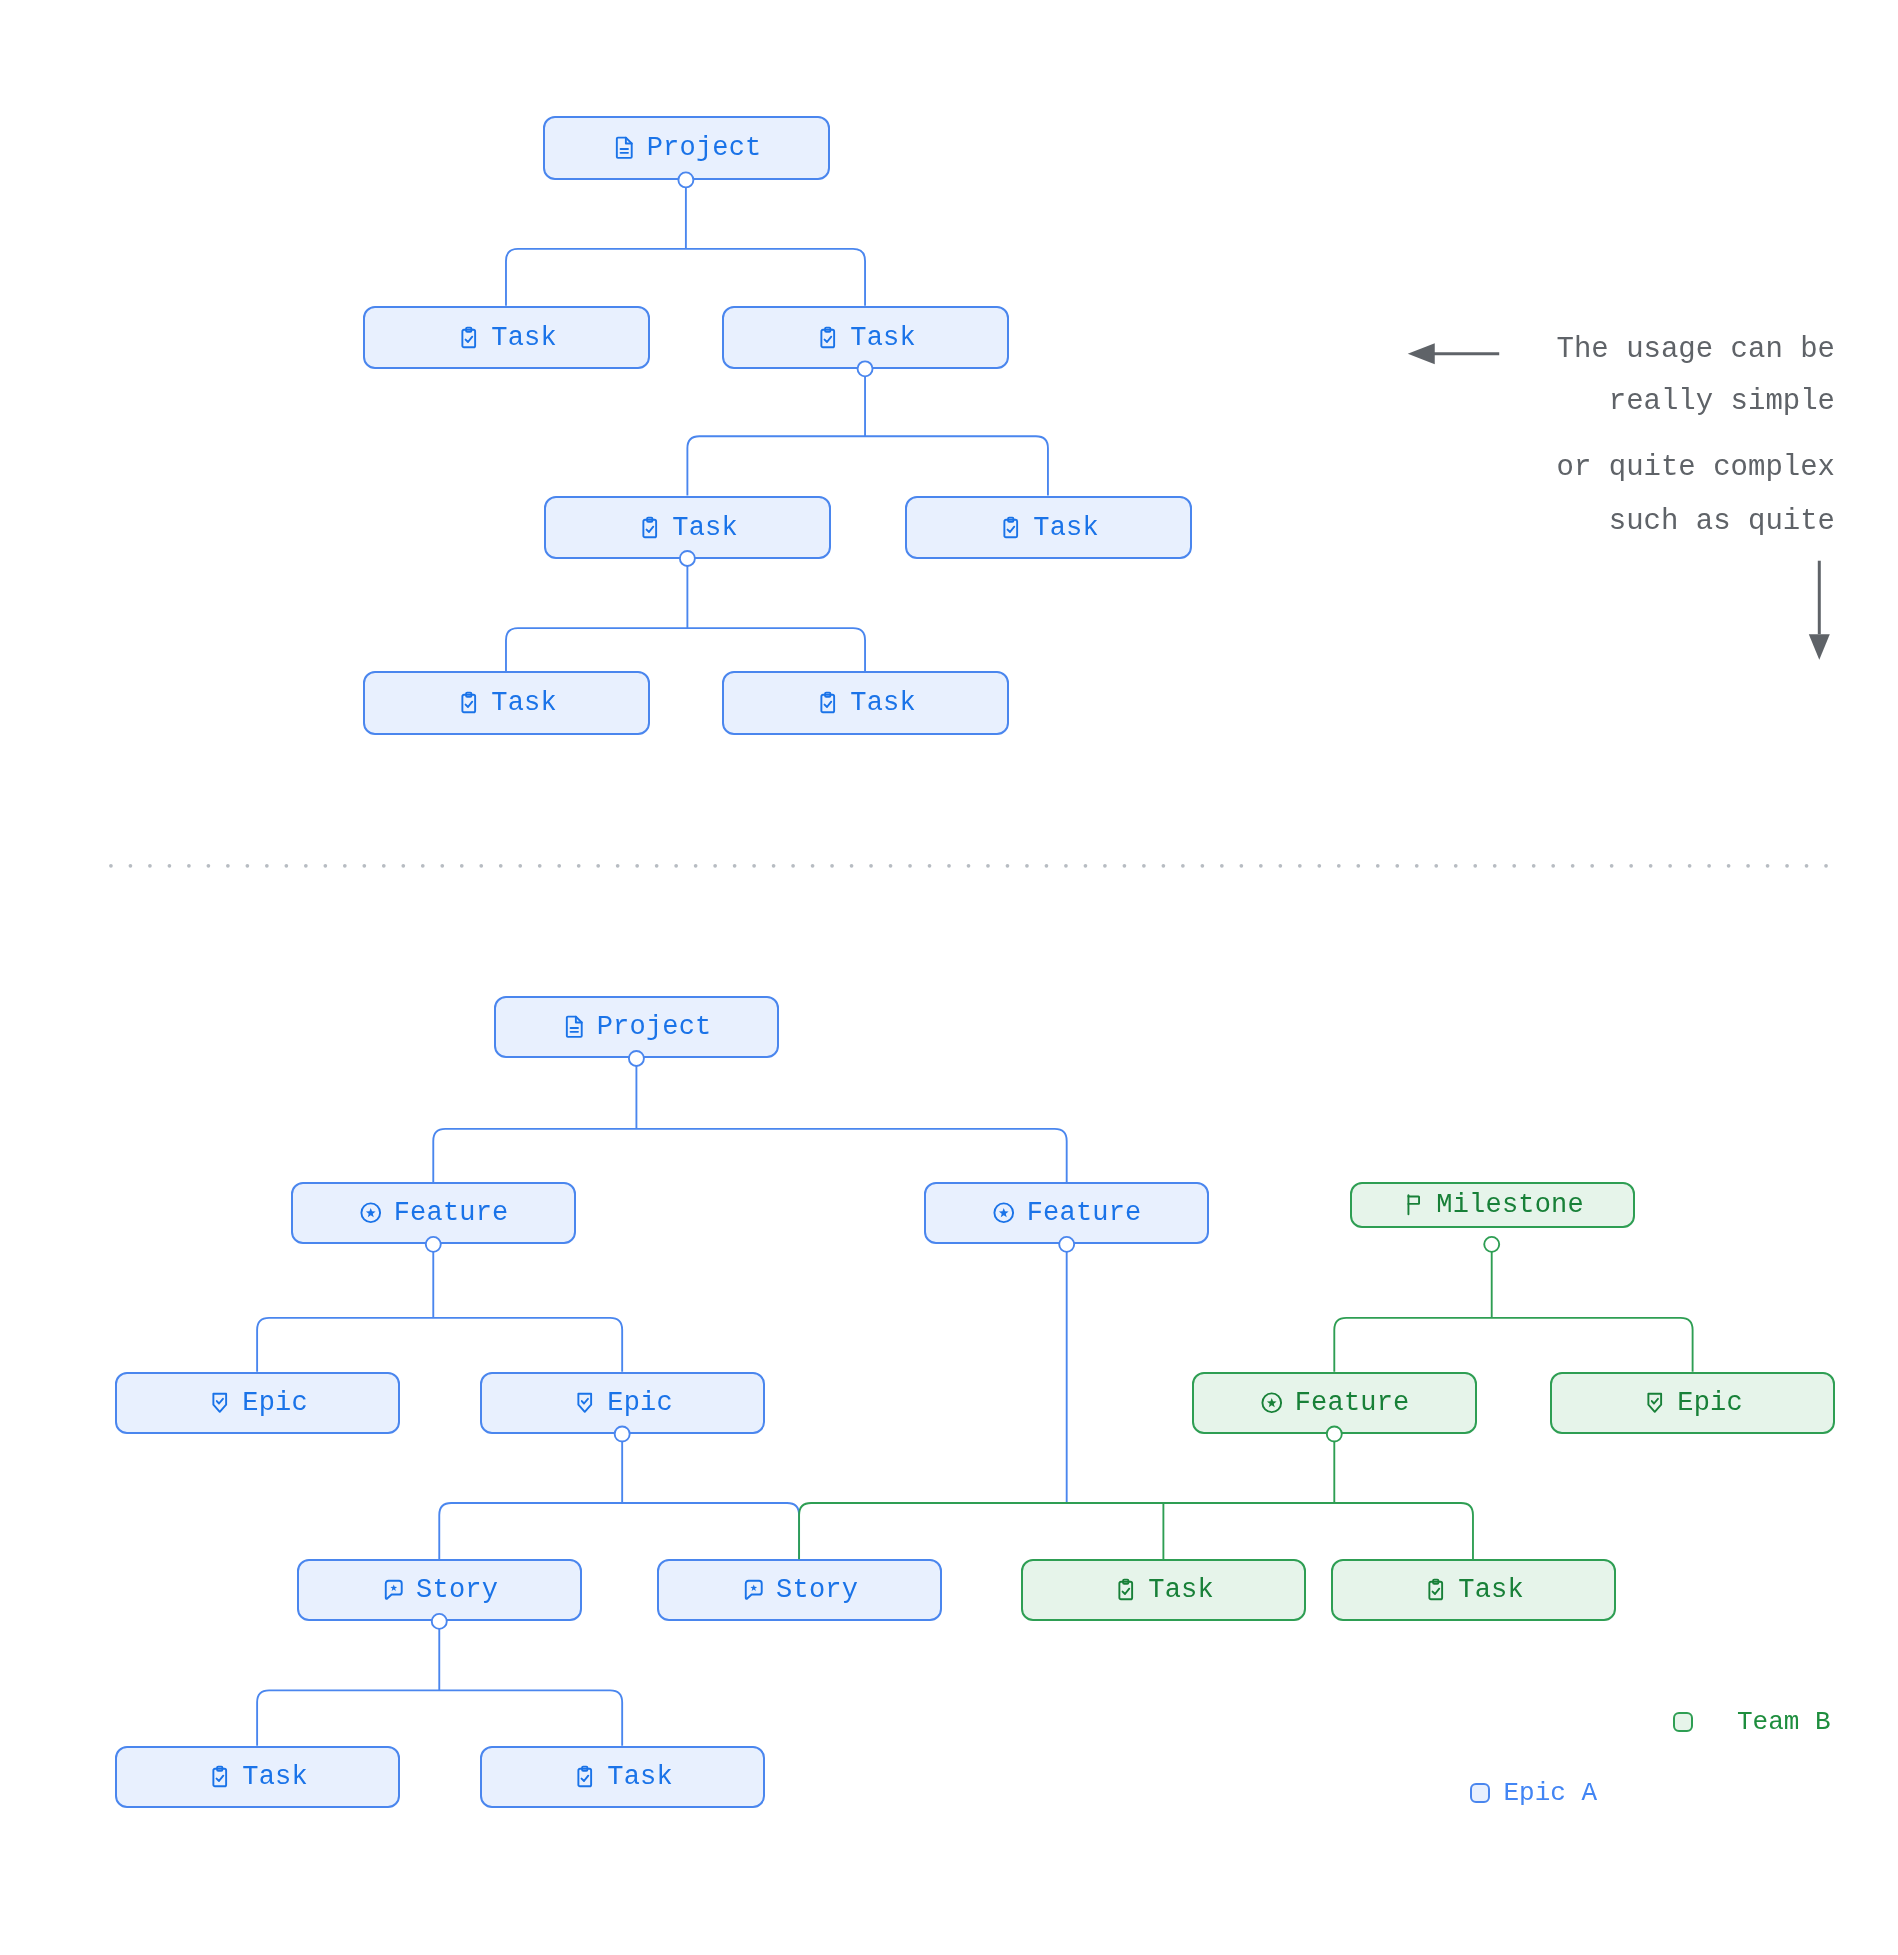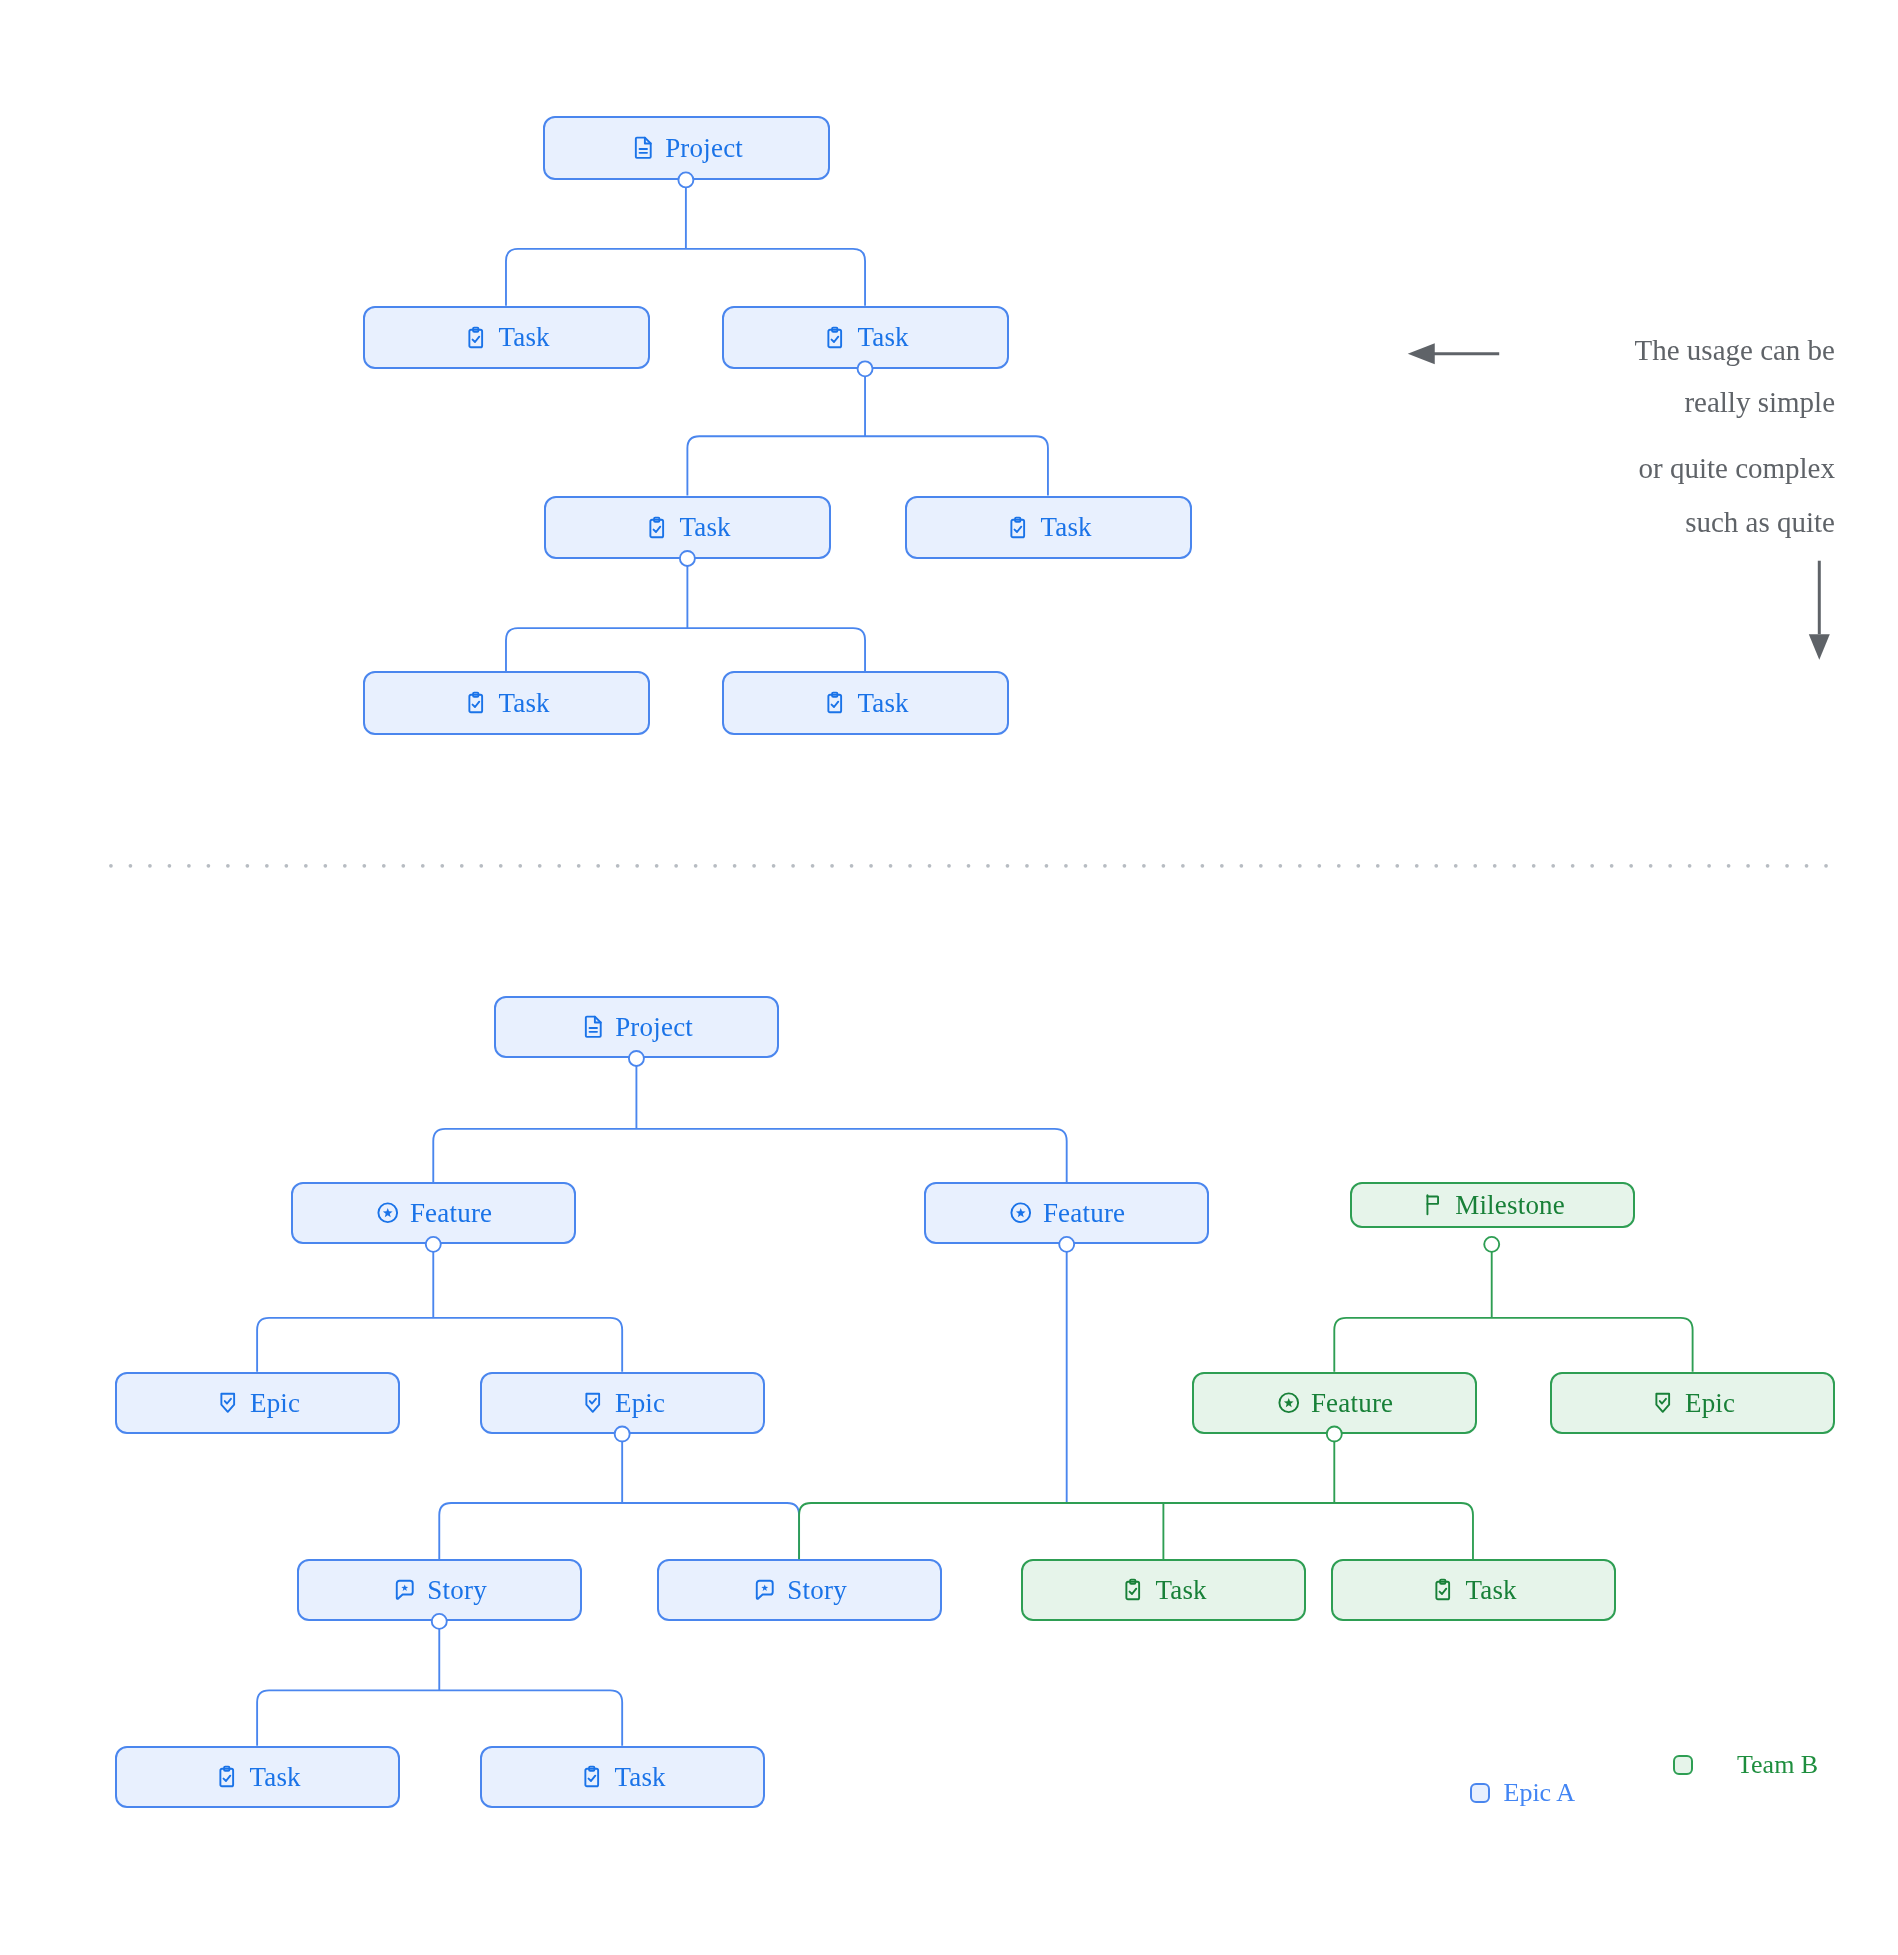--- a/index.html
+++ b/index.html
@@ -1,18 +1,18 @@
 <!DOCTYPE html>
 <html style="--team-a-border: #4A86EE; --team-a-fill: #E8F0FE; --team-a-text: #1A73E8; --team-b-border: #2E9E53; --team-b-fill: #E6F4EA; --team-b-text: #188038; --legend-team-a-text: #4285F4; --legend-team-b-text: #1E8E3E; --annotation-text: #5F6368; --divider-dots: #B7BCC2;font-size:12px"><head>
 <meta charset="utf-8">
 <style>
   html,body{margin:0;padding:0;background:#fff;}
   #canvas{
     position:relative;width:1898px;height:1955px;background:#fff;overflow:hidden;
-    font-family:Liberation Serif, serif;
+    font-family:Liberation Mono, monospace;
   }
   #wires{position:absolute;left:0;top:0;z-index:2;pointer-events:none;}
   .ln-a{stroke:var(--team-a-border);stroke-width:2.5;fill:none;}
   .ln-b{stroke:var(--team-b-border);stroke-width:2.5;fill:none;}
   .dot-a{fill:#fff;stroke:var(--team-a-border);stroke-width:2.5;}
   .dot-b{fill:#fff;stroke:var(--team-b-border);stroke-width:2.5;}
   .divider{stroke:var(--divider-dots);stroke-width:5;stroke-linecap:round;stroke-dasharray:0 26;fill:none;}
   .ann-ln{stroke:var(--annotation-text);stroke-width:4;fill:none;}
   .ann-hd{fill:var(--annotation-text);stroke:none;}
 
@@ -273,19 +273,19 @@
     <svg class="ic" viewBox="0 0 34 34" width="25.5" height="25.5">
         <use href="#sym-task"></use>
       </svg>
     <span>Task</span>
   </div>
 
   <div class="legend-item" id="legend-team-a" style="left:1470px;top:1778px;">
     <span class="swatch"></span>
     <span>Epic A</span>
   </div>
-  <div class="legend-item" id="legend-team-b" style="left:1673px;top:1750px;gap:44px;">
+  <div class="legend-item" id="legend-team-b" style="left:1673px;top:1707px;gap:44px;">
     <span class="swatch"></span>
     <span>Team B</span>
   </div>
 
 </div>
 
 
 </body></html>

